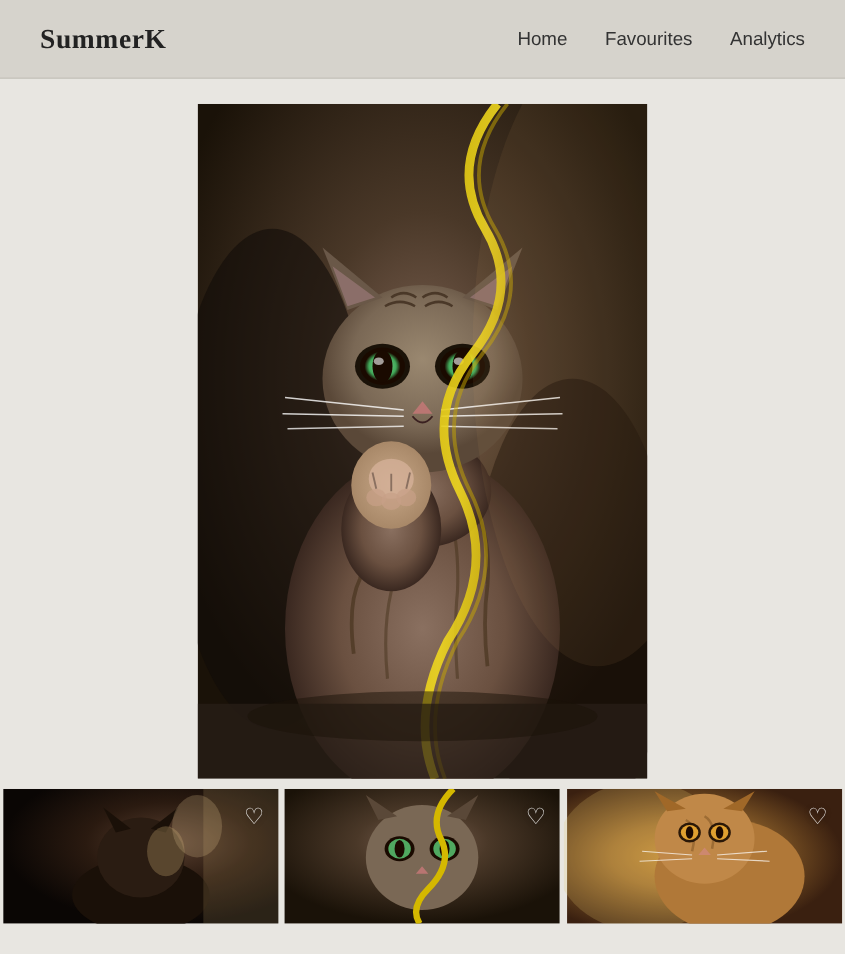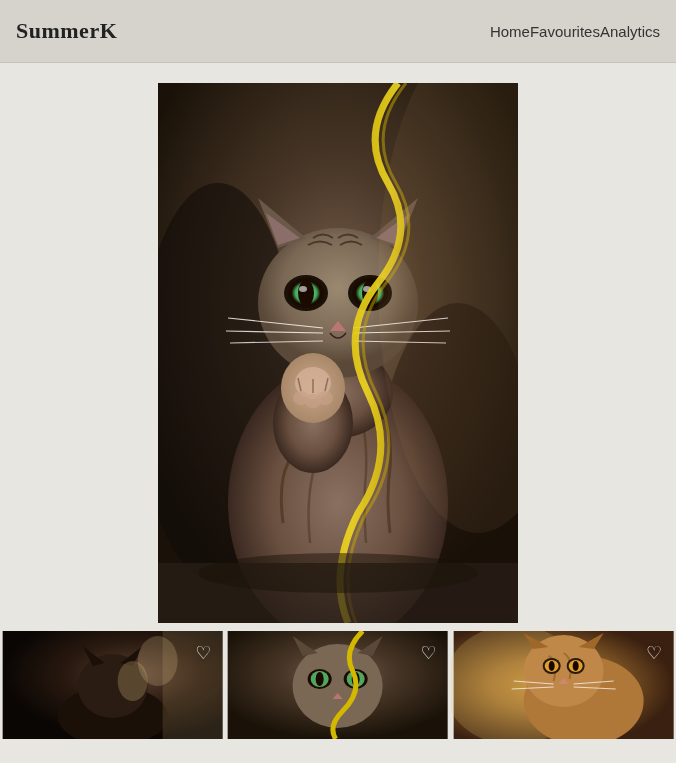--- a/index.html
+++ b/index.html
@@ -15,36 +15,37 @@
       min-height: 763px;
       overflow-x: hidden;
     }
 
     
     .header {
       background-color: #d6d3cc;
       display: flex;
       align-items: center;
       justify-content: space-between;
-      padding: 0 16px;
+      padding: 0 32px;
       height: 63px;
       border-bottom: 1px solid #c5c2ba;
     }
 
     .logo {
       font-family: Georgia, serif;
       font-size: 22px;
       font-weight: bold;
       color: #222;
       letter-spacing: 0.5px;
     }
 
     .nav {
       display: flex;
       align-items: center;
+      gap: 30px;
     }
 
     .nav-link {
       font-family: Arial, sans-serif;
       font-size: 15px;
       color: #333;
       text-decoration: none;
       cursor: pointer;
     }
 

